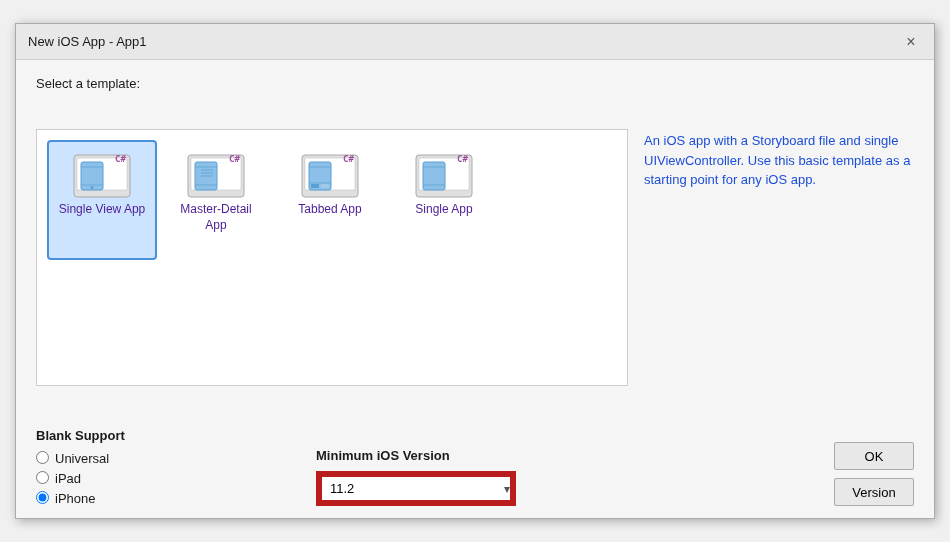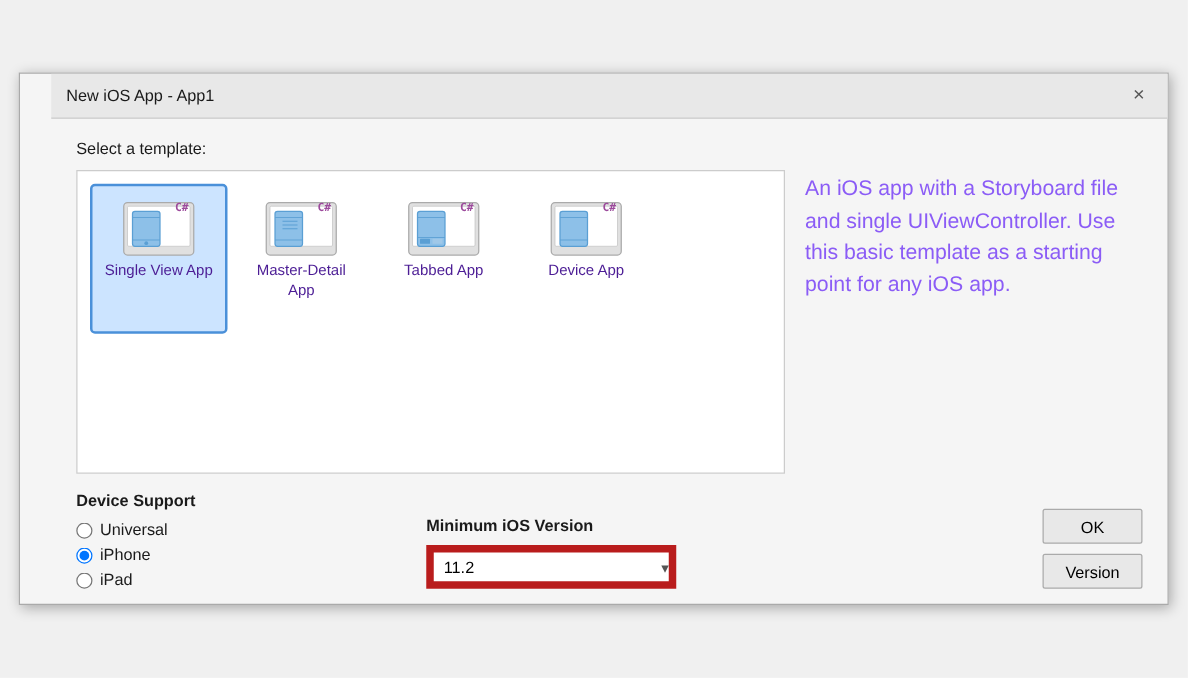--- a/index.html
+++ b/index.html
@@ -11,27 +11,26 @@
       display: flex;
       align-items: center;
       justify-content: center;
       font-family: 'Segoe UI', Arial, sans-serif;
       font-size: 13px;
       color: #1a1a1a;
     }
 
     .dialog {
       width: 920px;
-      height: 426px;
+      height: 496px;
       background: #f5f5f5;
       border: 1px solid #aaa;
       box-shadow: 2px 2px 10px rgba(0,0,0,0.3);
       display: flex;
       flex-direction: column;
-      padding-left: 25px;
     }
 
     .title-bar {
       background: #e8e8e8;
       border-bottom: 1px solid #ccc;
       padding: 8px 12px;
       display: flex;
       align-items: center;
       justify-content: space-between;
       height: 36px;
@@ -54,20 +53,21 @@
       align-items: center;
       justify-content: center;
       line-height: 1;
     }
 
     .dialog-body {
       flex: 1;
       display: flex;
       flex-direction: column;
       padding: 16px 20px 12px 20px;
+      gap: 28px;
     }
 
     .select-template-label {
       font-size: 13px;
       margin-bottom: 10px;
     }
 
     .main-content {
       display: flex;
       flex: 1;
@@ -107,22 +107,22 @@
 
     .template-name {
       font-size: 12px;
       text-align: center;
       color: #4c1d95;
       line-height: 1.3;
     }
 
     .description-panel {
       width: 270px;
-      font-size: 17px;
-      color: #8b5cf6;
+      font-size: 13px;
+      color: #1d4ed8;
       line-height: 1.5;
       padding-top: 2px;
     }
 
     .bottom-section {
       display: flex;
       align-items: flex-end;
       padding-top: 14px;
     }
 
@@ -137,21 +137,21 @@
     }
 
     .radio-group {
       display: flex;
       flex-direction: column;
       gap: 5px;
     }
 
     .radio-item {
       display: flex;
-      align-items: flex-end;
+      align-items: flex-start;
       gap: 6px;
       font-size: 13px;
       cursor: pointer;
     }
 
     .radio-item input[type="radio"] {
       cursor: pointer;
     }
 
     .min-ios {
@@ -281,46 +281,46 @@
 
         <div class="template-item">
           <svg class="icon-svg" viewBox="0 0 58 52">
             <rect x="1" y="5" width="56" height="42" rx="3" fill="#e0e0e0" stroke="#aaa" stroke-width="1"></rect>
             <rect x="4" y="8" width="50" height="32" rx="1" fill="#fff" stroke="#bbb" stroke-width="0.5"></rect>
             <text x="42" y="12" font-size="9" fill="#9c4a9c" font-weight="bold" font-family="monospace">C#</text>
             <rect x="8" y="12" width="22" height="28" rx="2" fill="#8dc0e8" stroke="#5a9fd4" stroke-width="1"></rect>
             <line x1="8" y1="17" x2="30" y2="17" stroke="#5a9fd4" stroke-width="0.7"></line>
             <line x1="8" y1="35" x2="30" y2="35" stroke="#5a9fd4" stroke-width="0.7"></line>
           </svg>
-          <span class="template-name">Device App</span>
+          <span class="template-name">Single App</span>
         </div>
 
       </div>
 
       <div class="description-panel">
         <span>An iOS app with a Storyboard file and single UIViewController. Use this basic template as a starting point for any iOS app.</span>
       </div>
     </div>
 
     <div class="bottom-section">
 
       <div class="device-support">
-        <div class="device-support-label">Device Support</div>
+        <div class="device-support-label">Blank Support</div>
         <div class="radio-group">
           <label class="radio-item">
             <input type="radio" name="device" value="universal" style="">
             <span>Universal</span>
           </label>
           <label class="radio-item">
+            <input type="radio" name="device" value="ipad" style="">
+            <span>iPad</span>
+          </label>
+          <label class="radio-item">
             <input type="radio" name="device" value="iphone" checked="" style="">
             <span>iPhone</span>
-          </label>
-          <label class="radio-item">
-            <input type="radio" name="device" value="ipad" style="">
-            <span>iPad</span>
           </label>
         </div>
       </div>
 
       <div class="min-ios">
         <div class="min-ios-label">Minimum iOS Version</div>
         <div class="select-wrapper">
           <select class="ios-select">
             <option>8.0</option>
             <option>9.0</option>

